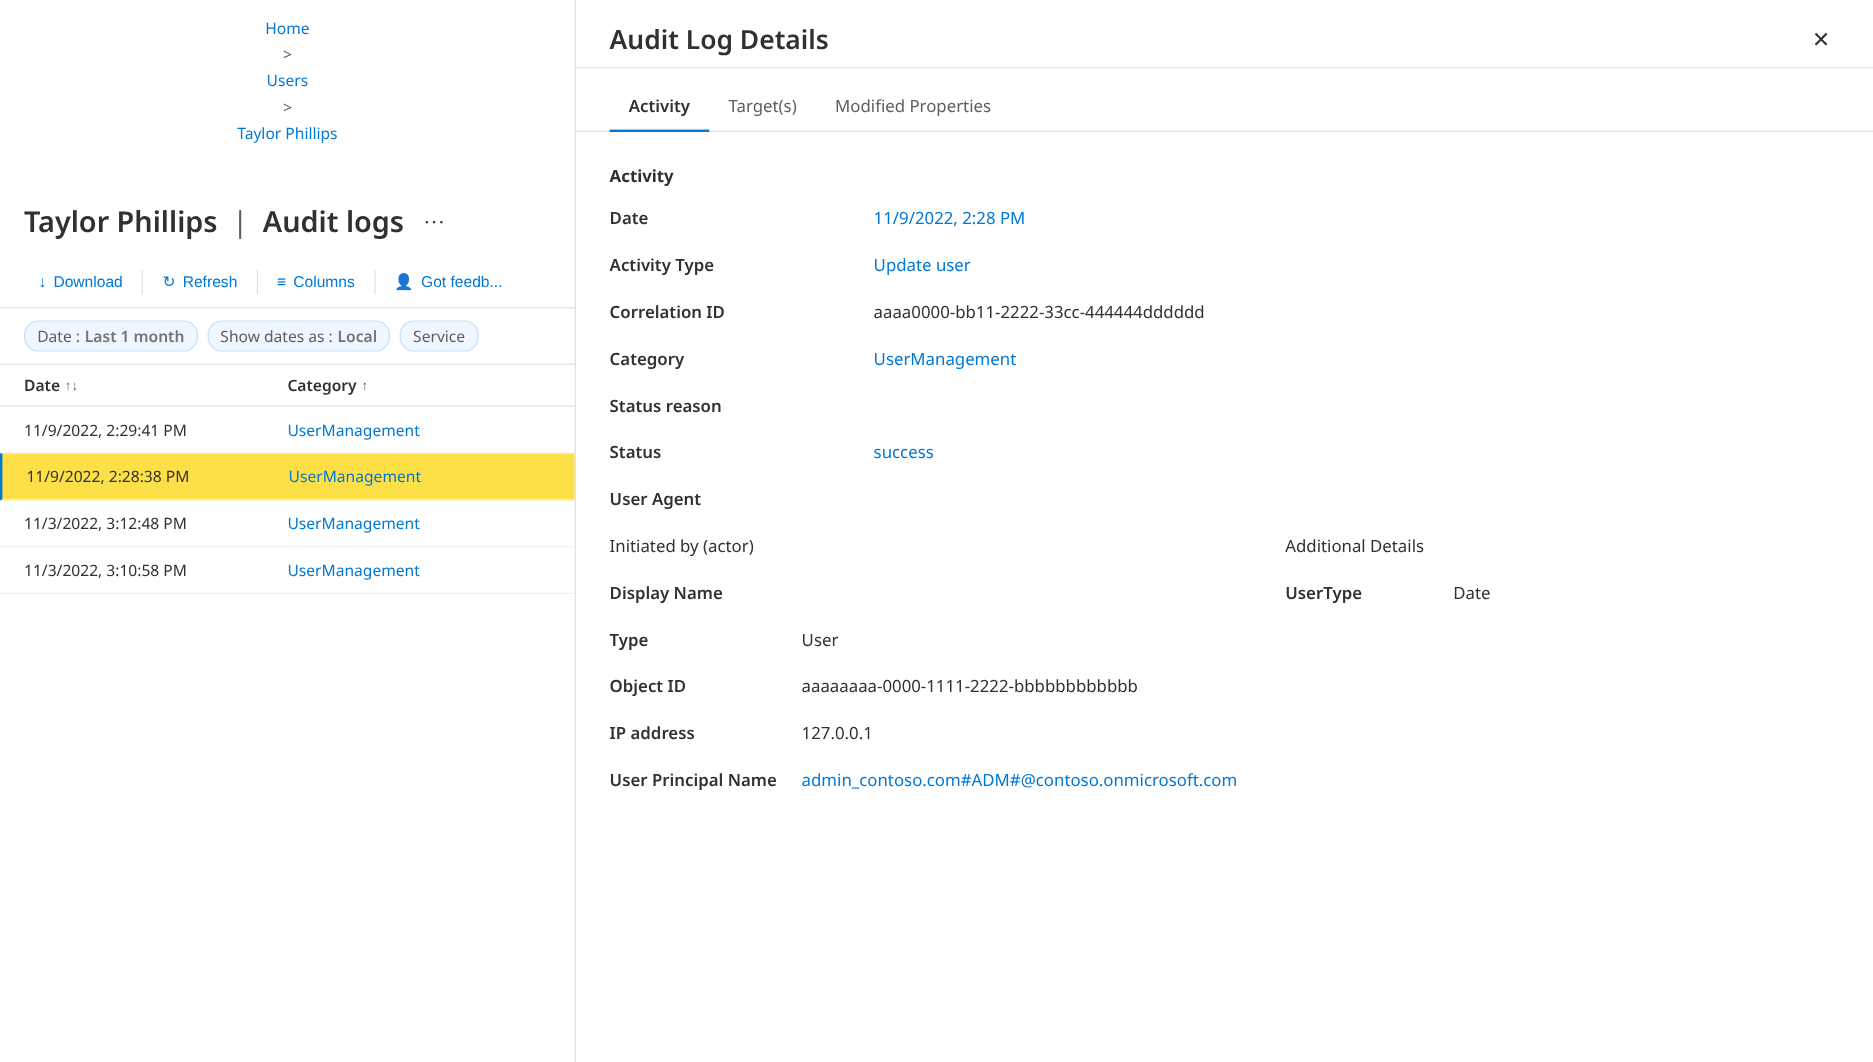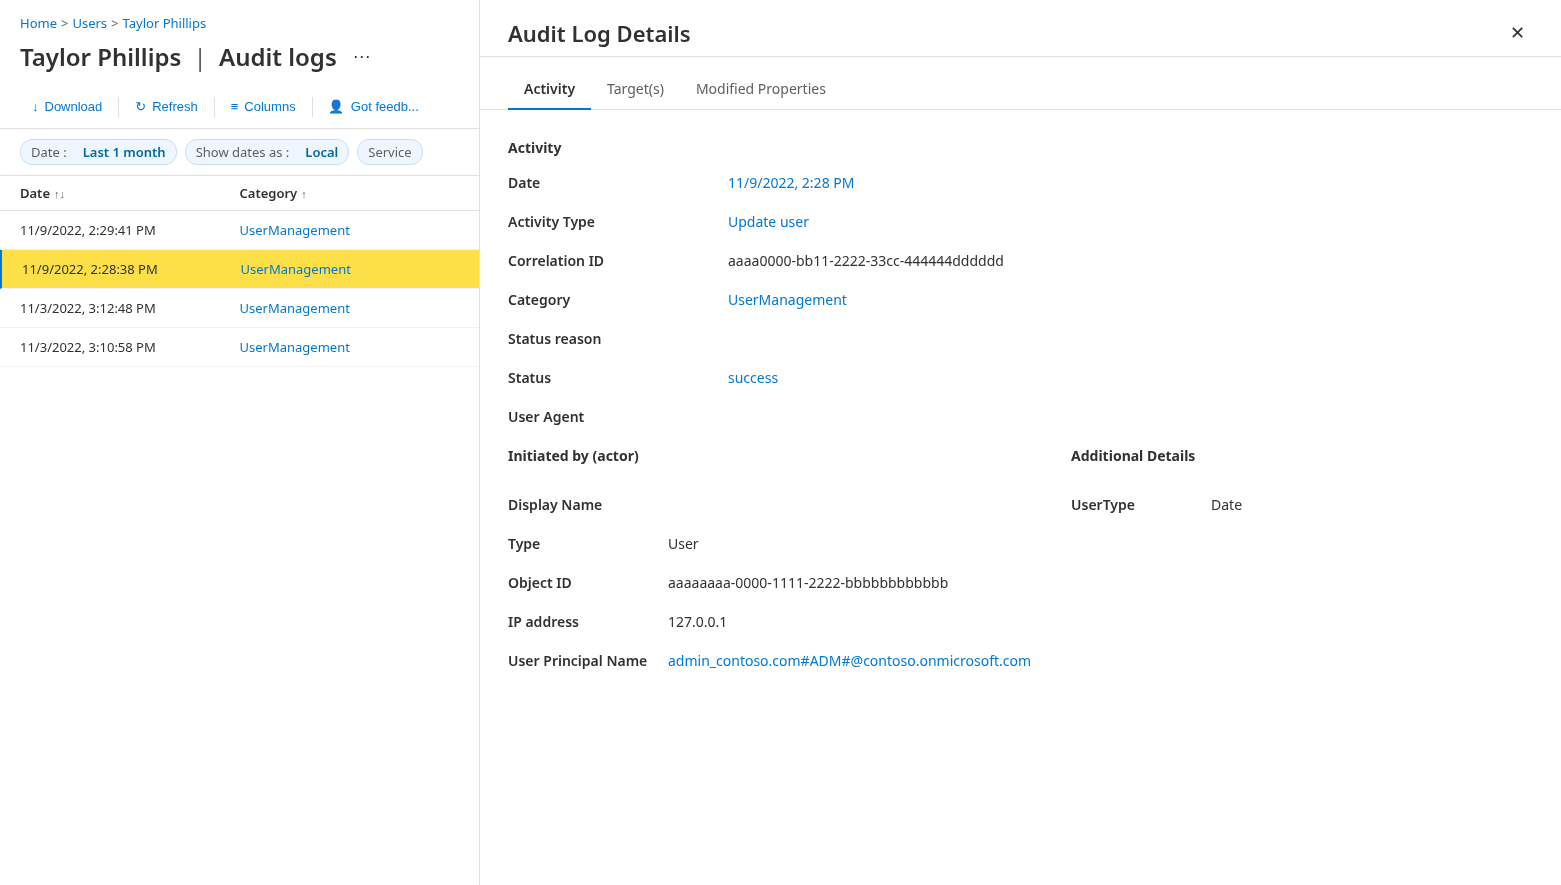--- a/index.html
+++ b/index.html
@@ -15,29 +15,31 @@
       overflow: hidden;
     }
 
     .breadcrumb {
       font-size: 13px;
       color: #0078d4;
       padding: 14px 20px 6px;
       display: flex;
       align-items: center;
       gap: 4px;
+      flex-direction: column;
     }
     .breadcrumb span { color: #605e5c; }
     .breadcrumb a { color: #0078d4; text-decoration: none; cursor: pointer; }
 
     .page-title-row {
       display: flex;
       align-items: center;
       gap: 10px;
       padding: 2px 20px 16px;
+      margin-top: 40px;
     }
     .page-title {
       font-size: 24px;
       font-weight: 600;
       color: #323130;
     }
     .ellipsis-btn {
       background: none;
       border: none;
       cursor: pointer;
@@ -77,30 +79,30 @@
       display: flex;
       align-items: center;
       gap: 8px;
       padding: 10px 20px;
       border-bottom: 1px solid #e0e0e0;
       flex-wrap: wrap;
     }
     .filter-chip {
       display: flex;
       align-items: center;
-      gap: 16px;
+      gap: 4px;
       background: #f0f6ff;
       border: 1px solid #c7e0f4;
       border-radius: 12px;
       padding: 3px 10px;
       font-size: 13px;
       cursor: pointer;
     }
     .filter-chip .filter-label { color: #605e5c; }
-    .filter-chip .filter-value { color: #0369a1; font-weight: 600; }
+    .filter-chip .filter-value { color: #737373; font-weight: 600; }
 
     .table-container {
       flex: 1;
       overflow-y: auto;
     }
     .table-header {
       display: grid;
       grid-template-columns: 1fr 1fr;
       padding: 8px 20px;
       border-bottom: 1px solid #e0e0e0;
@@ -214,23 +216,23 @@
 
     .two-col-section {
       display: grid;
       grid-template-columns: 1fr 1fr;
       gap: 40px;
       margin-top: 8px;
     }
 
     .sub-section-title {
       font-size: 14px;
-      font-weight: 700;
-      color: #323130;
-      margin-bottom: 30px;
+      font-weight: 400;
+      color: #323130;
+      margin-bottom: 20px;
     }
 
     .actor-field-row {
       display: grid;
       grid-template-columns: 160px 1fr;
       margin-bottom: 20px;
       align-items: start;
     }
 
     .additional-field-row {

